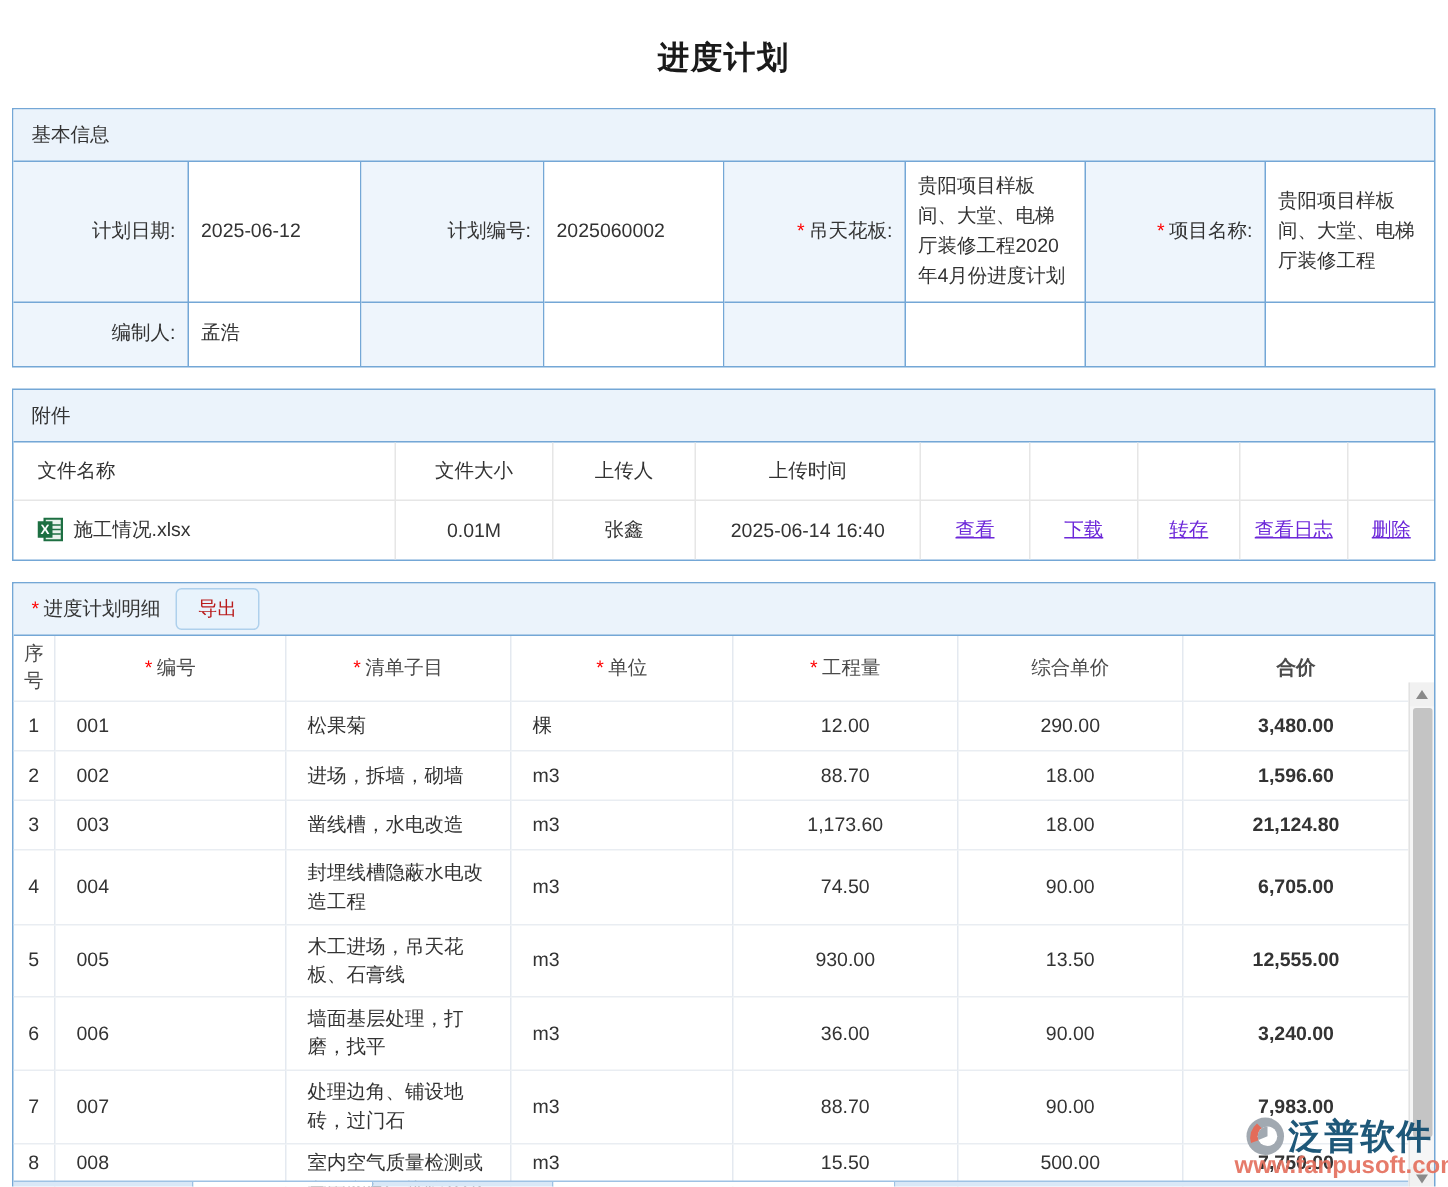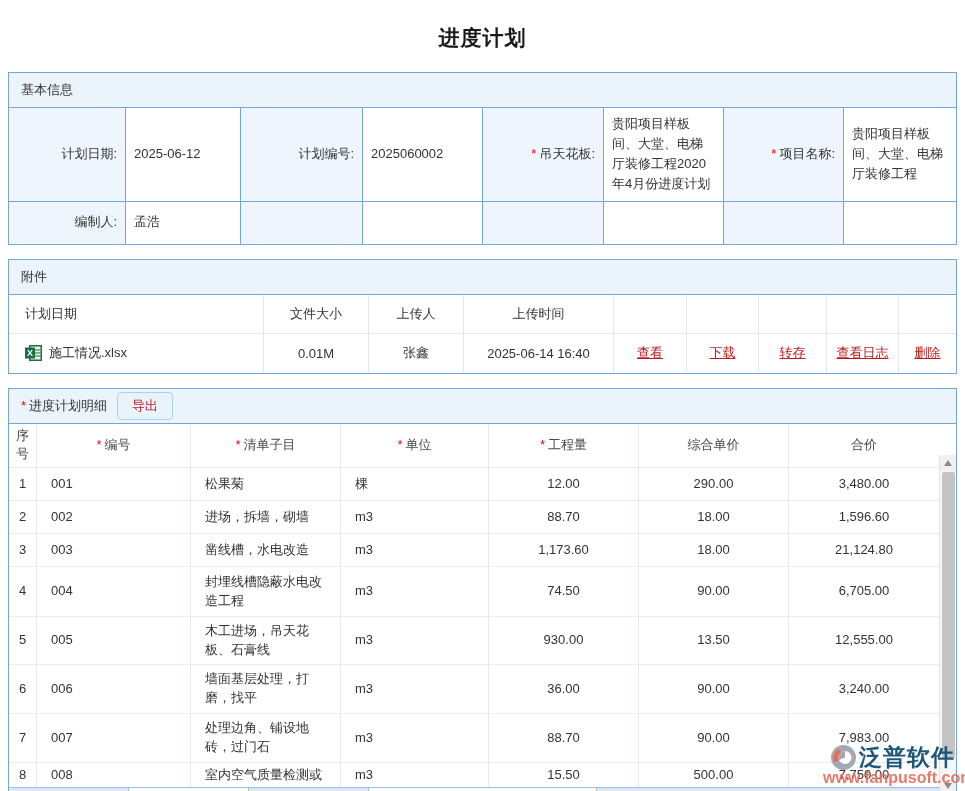--- a/index.html
+++ b/index.html
@@ -27,32 +27,32 @@
   .req { color:#f00; margin-right:3px; font-size:13px; }
 
   
   #attach-section { margin-top:14px; }
   .at-grid { display:grid; grid-template-columns:255px 105px 95px 150px 73px 72px 68px 72px 1fr; }
   .at-cell { border-right:1px solid #e6e6e6; border-bottom:1px solid #e6e6e6;
     font-size:13px; min-height:39px; display:flex; align-items:center; justify-content:center; padding:4px 6px; }
   .at-grid .at-cell:nth-child(9n) { border-right:none; }
   .at-row-data .at-cell { border-bottom:none; }
   .at-name { justify-content:flex-start; padding-left:16px; gap:7px; }
-  a.link { color:#b91c1c; text-decoration:underline; cursor:pointer; font-size:13px; }
+  a.link { color:#6d28d9; text-decoration:underline; cursor:pointer; font-size:13px; }
 
   
   #detail-section { margin-top:14px; height:407px; overflow:hidden; position:relative; }
   .export-btn { background:#e8f3fc; border:1px solid #aed0ec; border-radius:4px;
     color:#b91c1c; font-size:13px; padding:4px 14px; cursor:pointer; }
   .dt-grid { display:grid; grid-template-columns:28px 154px 150px 148px 150px 150px 1fr;
     width:calc(100% - 17px); }
   .dt-cell { border-right:1px solid #e4e9f0; border-bottom:1px solid #e9edf2;
     font-size:13px; display:flex; align-items:center; justify-content:center;
     padding:3px 8px; line-height:1.45; color:#333; text-align:center; }
-  .dt-grid .dt-cell:nth-child(7n) { border-right:none; }
+  .dt-grid .dt-cell:nth-child(7n) { border-right:none;font-weight:bold; }
   .dt-head .dt-cell { min-height:30px; color:#4a4a4a; }
   .cell-left { justify-content:flex-start; text-align:left; padding-left:14px; }
   .r33 .dt-cell { min-height:33px; }
   .r50 .dt-cell { min-height:50px; }
   .r48 .dt-cell { min-height:48px; }
   .r49 .dt-cell { min-height:49px; }
   .r38 .dt-cell { height:38px; overflow:hidden; align-items:flex-start; padding-top:3px; }
 
   .bottom-strip { position:absolute; left:0; right:17px; bottom:0; height:7px;
     display:flex; border-top:1px solid #9ec2e4; }
@@ -121,21 +121,21 @@
     <div class="bi-cell bi-label"></div>
     <div class="bi-cell bi-value"></div>
   </div>
 </div>
 
 <div class="section" id="attach-section">
   <div class="section-header">
     <span>附件</span>
   </div>
   <div class="at-grid at-row-head">
-    <div class="at-cell at-name">计划日期</div>
+    <div class="at-cell at-name">文件名称</div>
     <div class="at-cell">文件大小</div>
     <div class="at-cell">上传人</div>
     <div class="at-cell">上传时间</div>
     <div class="at-cell"></div>
     <div class="at-cell"></div>
     <div class="at-cell"></div>
     <div class="at-cell"></div>
     <div class="at-cell"></div>
   </div>
   <div class="at-grid at-row-data">

